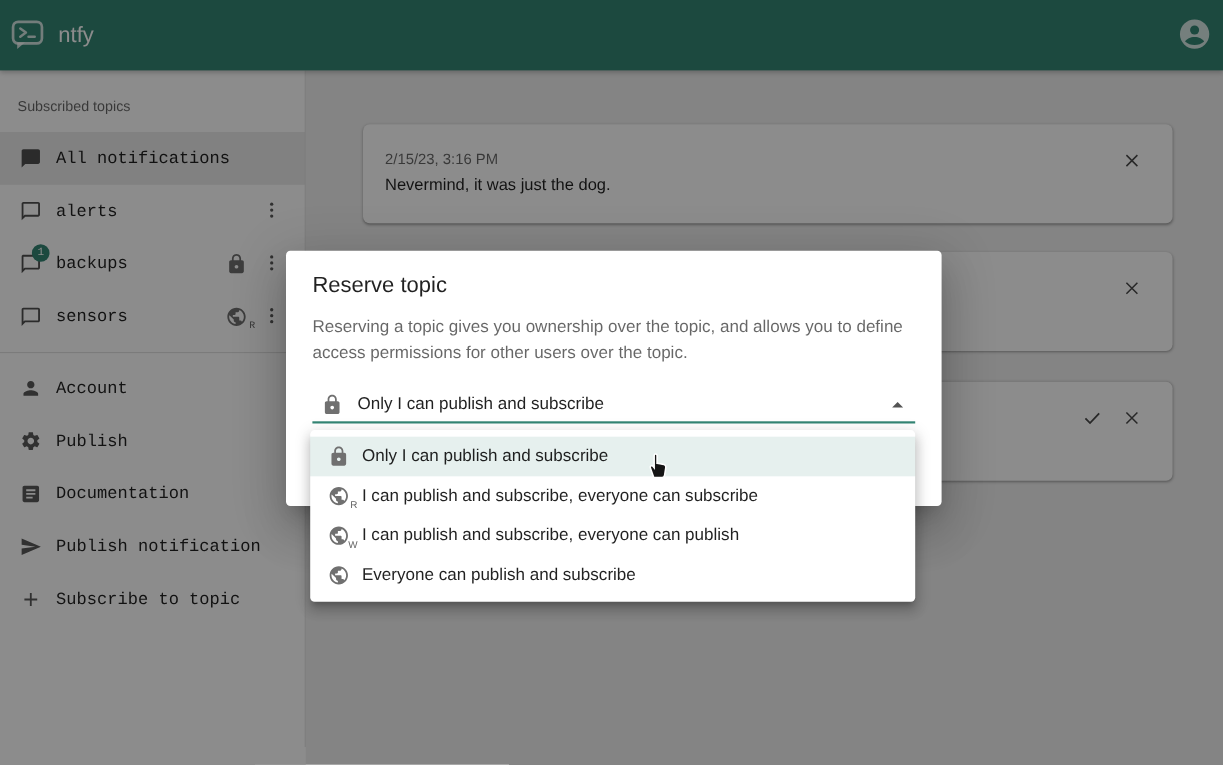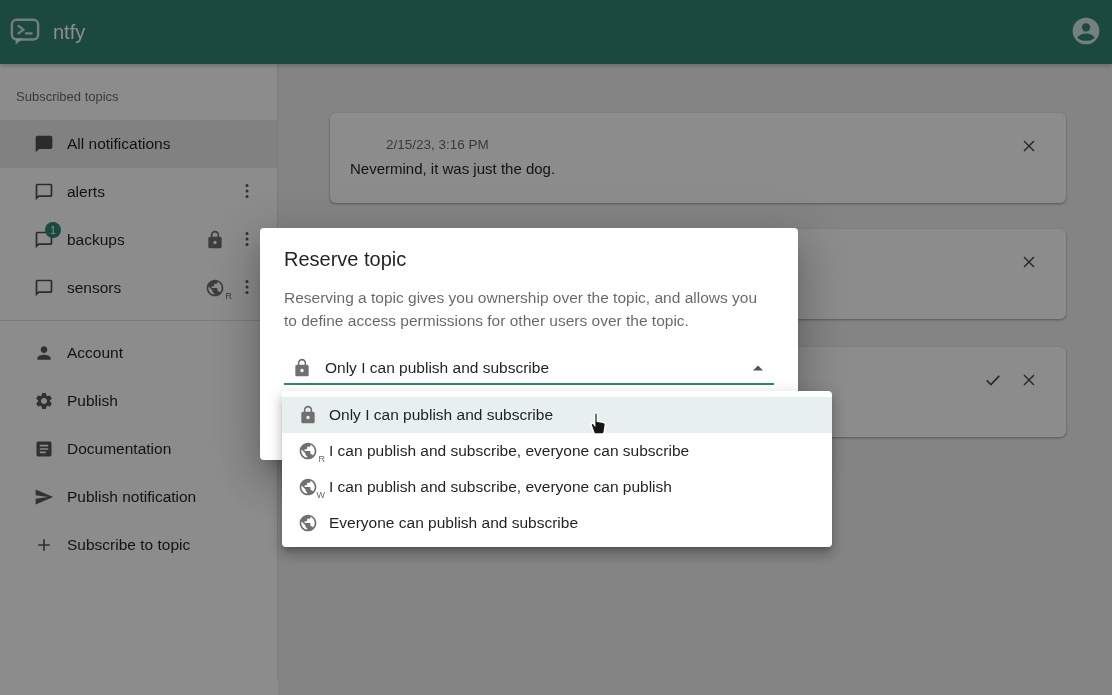--- a/index.html
+++ b/index.html
@@ -22,47 +22,47 @@
   .avatar-btn { width:40px; height:40px; border:none; background:none; padding:0;
     display:flex; align-items:center; justify-content:center; cursor:pointer; }
 
   
   .sidebar {
     position:absolute; top:64px; left:0; bottom:16px; width:278px;
     background:#fff; border-right:1px solid rgba(0,0,0,.12); padding-top:8px;
   }
   .subheader { height:48px; display:flex; align-items:center; padding-left:16px;
     font-size:13px; font-weight:500; color:rgba(0,0,0,.6); }
-  .item { height:48px; display:flex; align-items:center; padding-left:34px;
-    position:relative; cursor:pointer; }
+  .item { height:48px; display:flex; align-items:center; padding-left:18px;
+    position:relative; cursor:pointer;font-family:Liberation Mono, monospace; }
   .item.sel { background:rgba(0,0,0,.08); }
   .item .ic { width:20px; height:20px; margin-right:13px; position:relative; flex:none; }
   .item .lbl { font-size:15.5px; color:rgba(0,0,0,.87); }
   .sec { position:absolute; right:52px; top:14px; width:20px; height:20px; }
   .dots { position:absolute; right:12px; top:6px; width:36px; height:36px;
     border:none; background:none; padding:0; display:flex; align-items:center;
     justify-content:center; cursor:pointer; }
   .badge { position:absolute; top:-8px; left:11px; min-width:16px; height:16px;
     border-radius:8px; background:var(--primary); color:#fff; font-size:10px;
     display:flex; align-items:center; justify-content:center; padding:0 3px; }
   .divider { height:1px; background:rgba(0,0,0,.12); margin:8px 0; }
 
   
   .main { position:absolute; left:278px; top:64px; right:0; bottom:0; background:#f0f0f0; }
   .card { position:absolute; left:52px; width:736px; height:90px; background:#fff;
     border-radius:6px; box-shadow:0 1px 3px rgba(0,0,0,.22), 0 1px 2px rgba(0,0,0,.14); }
-  .card .date { position:absolute; left:20px; top:24px; font-size:13.5px; color:rgba(0,0,0,.6);margin-left:36px; }
+  .card .date { position:absolute; left:20px; top:24px; font-size:13.5px; color:rgba(0,0,0,.6); }
   .card .msg  { position:absolute; left:20px; top:47px; font-size:15px; color:rgba(0,0,0,.87); }
   .iconbtn { position:absolute; top:16px; width:36px; height:36px; border:none;
     background:none; padding:0; display:flex; align-items:center; justify-content:center;
     cursor:pointer; }
 
   
   .backdrop { position:absolute; inset:0; background:rgba(0,0,0,.45); z-index:10; }
-  .dialog { position:absolute; left:260px; top:228px; width:538px; height:232px;
+  .dialog { position:absolute; left:260px; top:228px; width:596px; height:232px;
     background:#fff; border-radius:4px; z-index:20;
     box-shadow:0 11px 15px -7px rgba(0,0,0,.2), 0 24px 38px 3px rgba(0,0,0,.14),
                0 9px 46px 8px rgba(0,0,0,.12); }
   .dialog h2 { margin:20px 24px 0; font-size:20px; font-weight:500; color:rgba(0,0,0,.87); }
   .desc { margin:15px 24px 0; font-size:15.5px; line-height:23px; color:rgba(0,0,0,.6); }
   .select { margin:20px 24px 0; height:33px; display:flex; align-items:center;
     border-bottom:2px solid var(--primary); position:relative; cursor:pointer; }
   .select .ic { width:20px; height:20px; margin:0 13px 0 8px; flex:none; }
   .select .val { font-size:15.5px; color:rgba(0,0,0,.87); }
   .select .arrow { position:absolute; right:4px; top:4px; width:24px; height:24px; }

